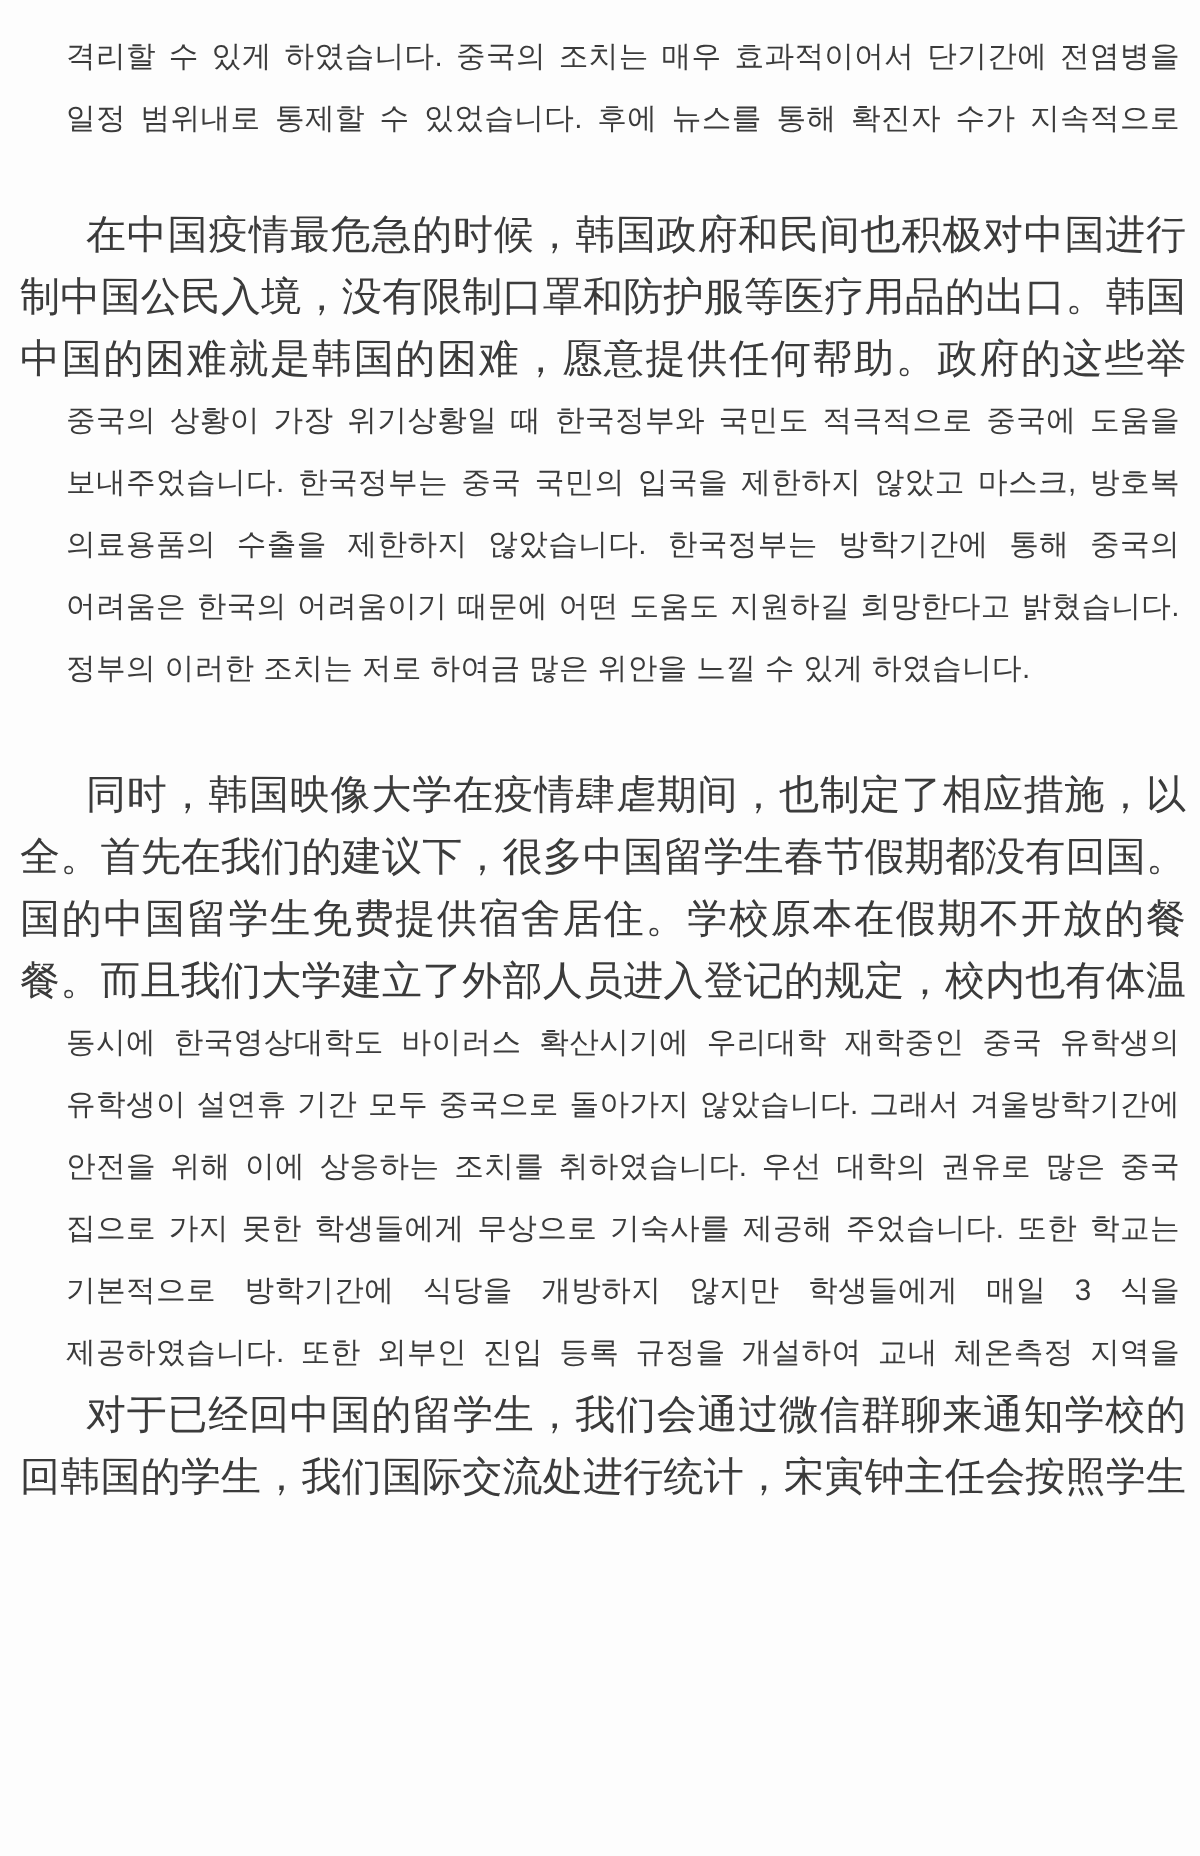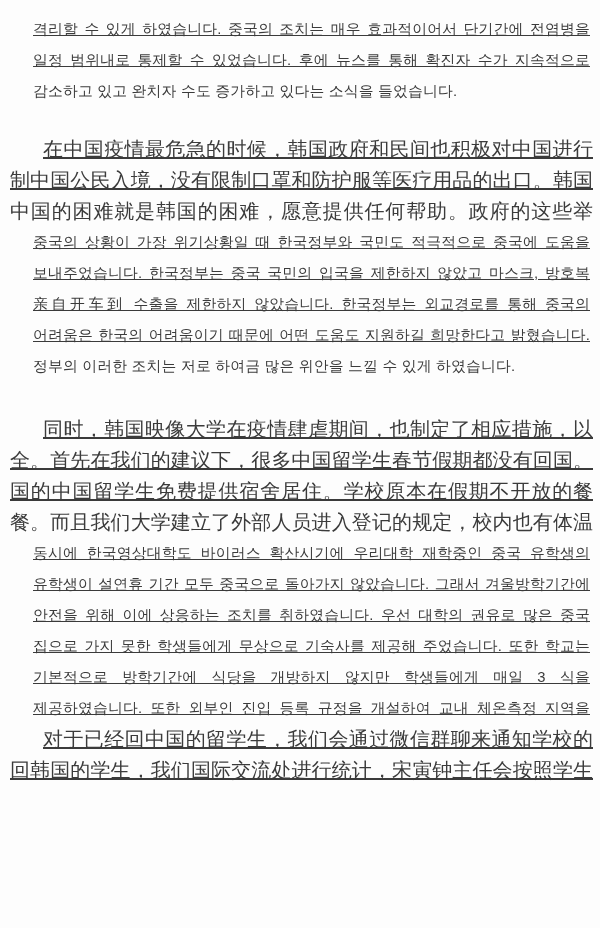--- a/index.html
+++ b/index.html
@@ -28,21 +28,21 @@
   .line {
     display: block;
     line-height: 31px;
     max-height: 31px;
     overflow: hidden;
     text-align: justify;
     text-align-last: left;
     word-break: keep-all;
   }
   
-  .jl { text-align-last: justify; text-decoration: underline; }
+  .jl { text-align-last: justify; }
   
   .ko {
     font-size: 14.8px;
     margin-left: 33px;
     margin-right: 10px;
     letter-spacing: 0.2px;
   }
   
   .zh {
     font-size: 20px;
@@ -58,33 +58,32 @@
   .g12 { margin-top: 0; }
 </style>
 </head>
 <body>
 
 <div class="page">
 
   <div class="para ko">
     <span class="line jl">격리할 수 있게 하였습니다. 중국의 조치는 매우 효과적이어서 단기간에 전염병을</span>
     <span class="line jl">일정 범위내로 통제할 수 있었습니다. 후에 뉴스를 통해 확진자 수가 지속적으로</span>
-    <span class="line">감소하고 있고 완치자 수도 증가하고 있다는 소식을 들었습니다.</span>
   </div>
 
   <div class="para zh g27">
     <span class="line jl ind">在中国疫情最危急的时候，韩国政府和民间也积极对中国进行帮助。韩国政府并没有限</span>
     <span class="line jl">制中国公民入境，没有限制口罩和防护服等医疗用品的出口。韩国政府通过外交途径表示：</span>
     <span class="line">中国的困难就是韩国的困难，愿意提供任何帮助。政府的这些举措，也让我感到非常欣慰。</span>
   </div>
 
   <div class="para ko">
     <span class="line jl">중국의 상황이 가장 위기상황일 때 한국정부와 국민도 적극적으로 중국에 도움을</span>
     <span class="line jl">보내주었습니다. 한국정부는 중국 국민의 입국을 제한하지 않았고 마스크, 방호복 등</span>
-    <span class="line jl">亲自开车到 수출을 제한하지 않았습니다. 한국정부는 외교경로를 통해 중국의</span>
+    <span class="line jl">의료용품의 수출을 제한하지 않았습니다. 한국정부는 방학기간에 통해 중국의</span>
     <span class="line jl">어려움은 한국의 어려움이기 때문에 어떤 도움도 지원하길 희망한다고 밝혔습니다.</span>
     <span class="line">정부의 이러한 조치는 저로 하여금 많은 위안을 느낄 수 있게 하였습니다.</span>
   </div>
 
   <div class="para zh g20">
     <span class="line jl ind">同时，韩国映像大学在疫情肆虐期间，也制定了相应措施，以保护我校中国留学生的安</span>
     <span class="line jl">全。首先在我们的建议下，很多中国留学生春节假期都没有回国。学校在寒假期间，给未回</span>
     <span class="line jl">国的中国留学生免费提供宿舍居住。学校原本在假期不开放的餐厅，也为留学生提供每日三</span>
     <span class="line">餐。而且我们大学建立了外部人员进入登记的规定，校内也有体温检测点。</span>
   </div>

